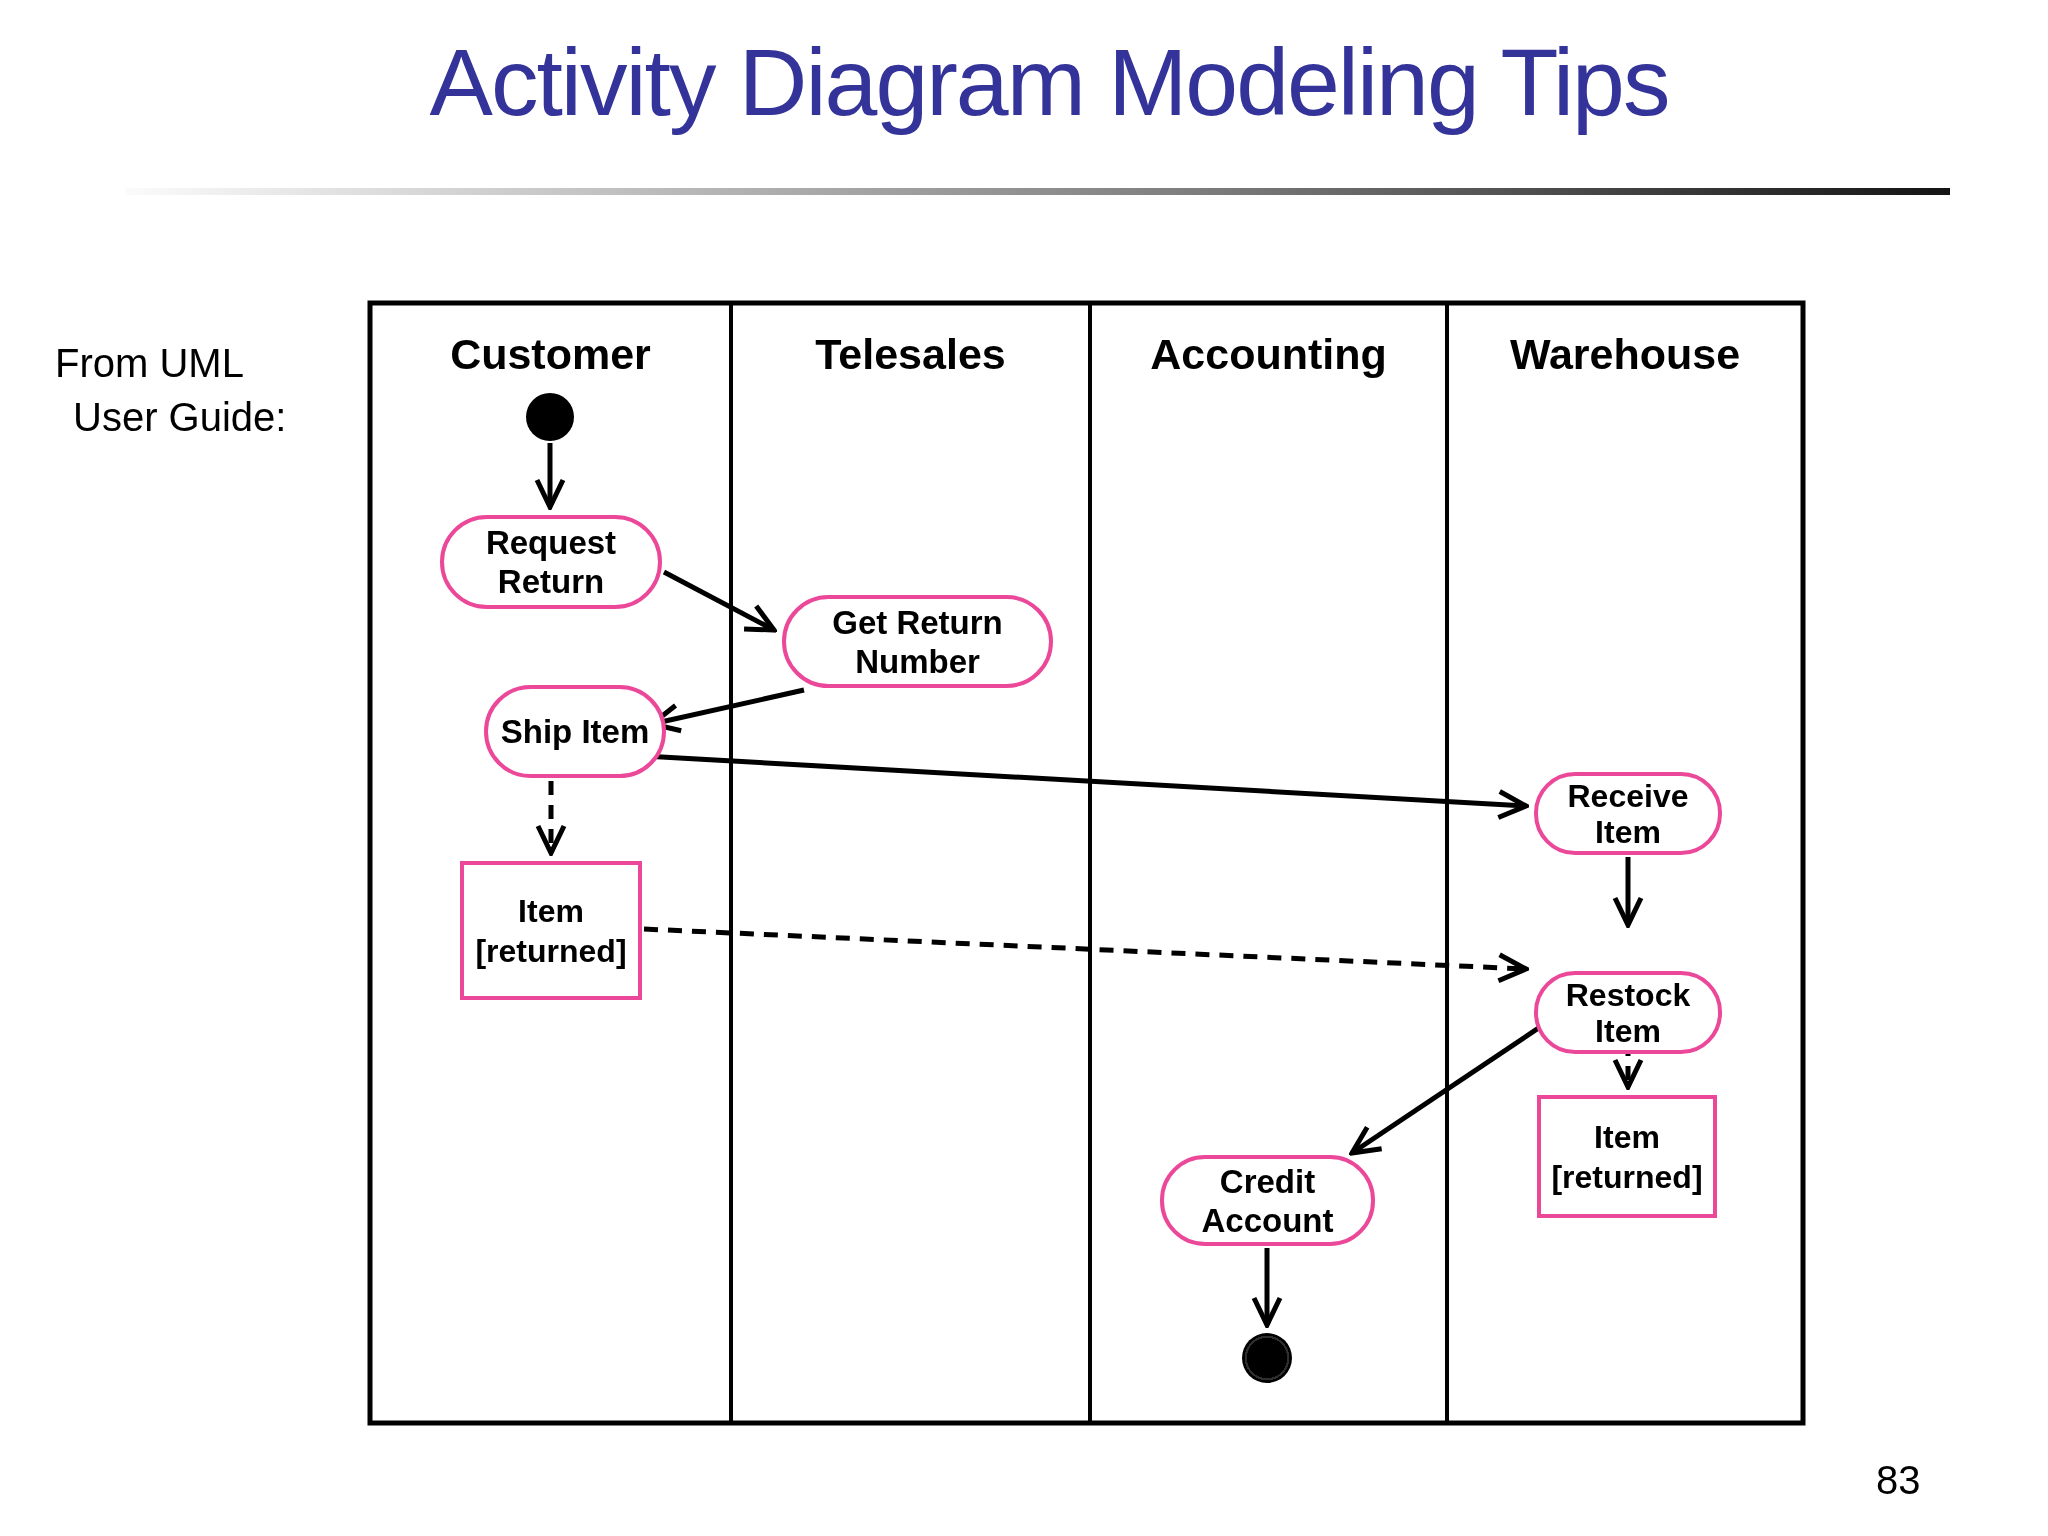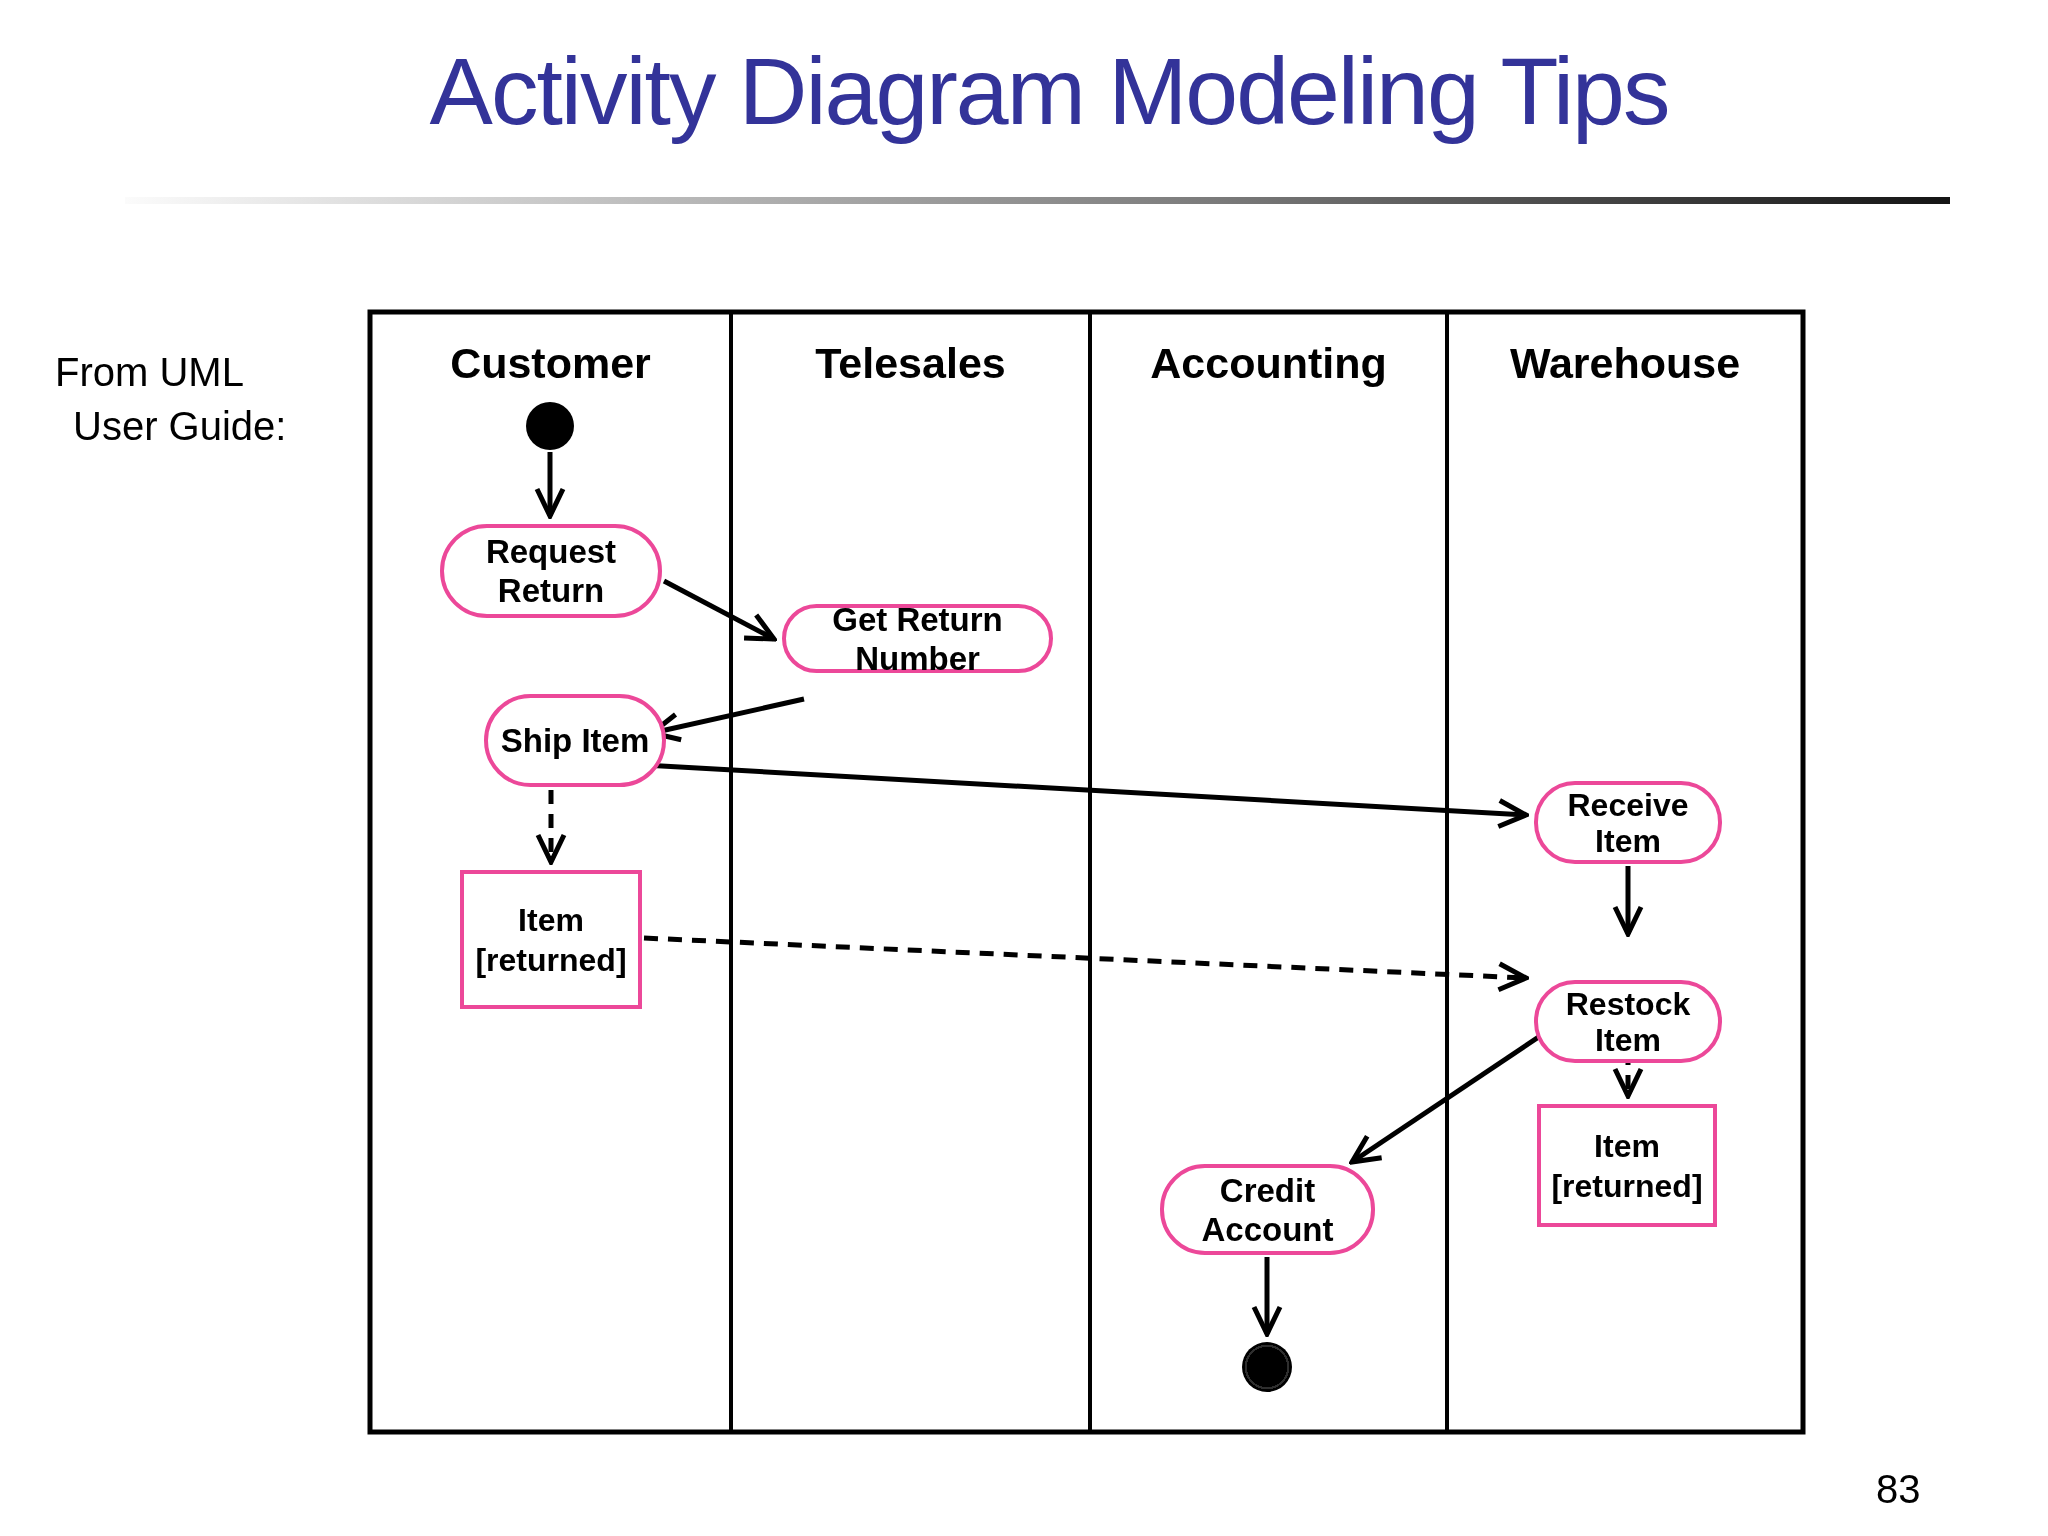--- a/index.html
+++ b/index.html
@@ -1,20 +1,20 @@
 <!DOCTYPE html>
 <html><head>
 <meta charset="utf-8">
 <style>
   html, body { margin:0; padding:0; background:#ffffff; }
   body {
     width:2048px; height:1536px; position:relative; overflow:hidden;
     font-family:"Liberation Sans", sans-serif; color:#000;
   }
-  .slide { position:absolute; inset:0;margin-top:9px; }
+  .slide { position:absolute; inset:0; }
 
   .title {
     position:absolute; left:90px; right:40px; top:28px;
     font-size:95px; letter-spacing:-2px; text-align:center;
     color:#333399; white-space:nowrap;
   }
   .rule {
     position:absolute; left:125px; top:188px; width:1825px; height:7px;
     background:linear-gradient(to right, rgba(235,235,235,0.2), #b9b9b9 30%, #7a7a7a 60%, #3a3a3a 85%, #141414 100%);
   }
@@ -98,21 +98,21 @@
   <div class="lane-header" style="left:1090px; width:357px;">Accounting</div>
   <div class="lane-header" style="left:1447px; width:356px;">Warehouse</div>
 
   <div class="initial-node" style="left:526px; top:393px;"></div>
 
   <div class="activity" style="left:440px; top:515px; width:222px; height:94px;">
     <div>Request</div>
     <div>Return</div>
   </div>
 
-  <div class="activity" style="left:782px; top:595px; width:271px; height:69px;">
+  <div class="activity" style="left:782px; top:595px; width:271px; height:93px;">
     <div>Get Return</div>
     <div>Number</div>
   </div>
 
   <div class="activity" style="left:484px; top:685px; width:182px; height:93px;">
     <div>Ship Item</div>
   </div>
 
   <div class="object-node" style="left:460px; top:861px; width:182px; height:139px;">
     <div>Item</div>

